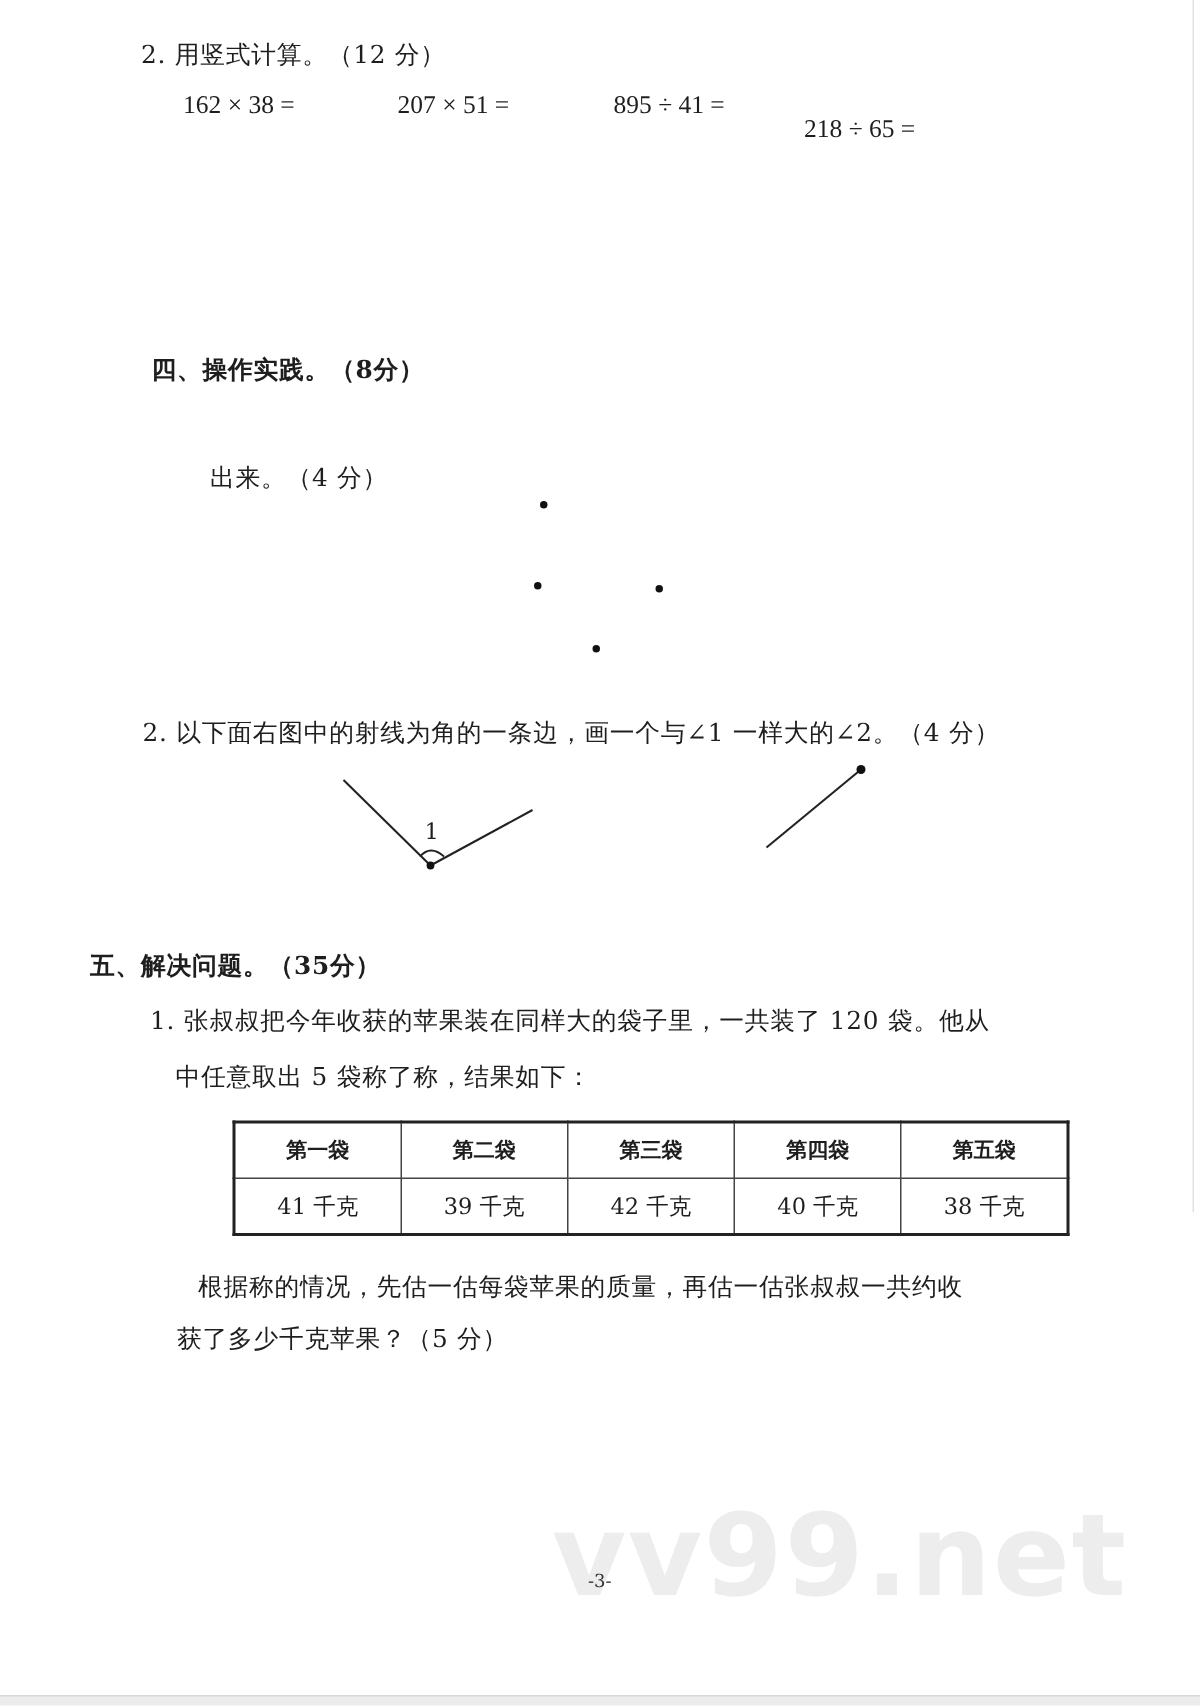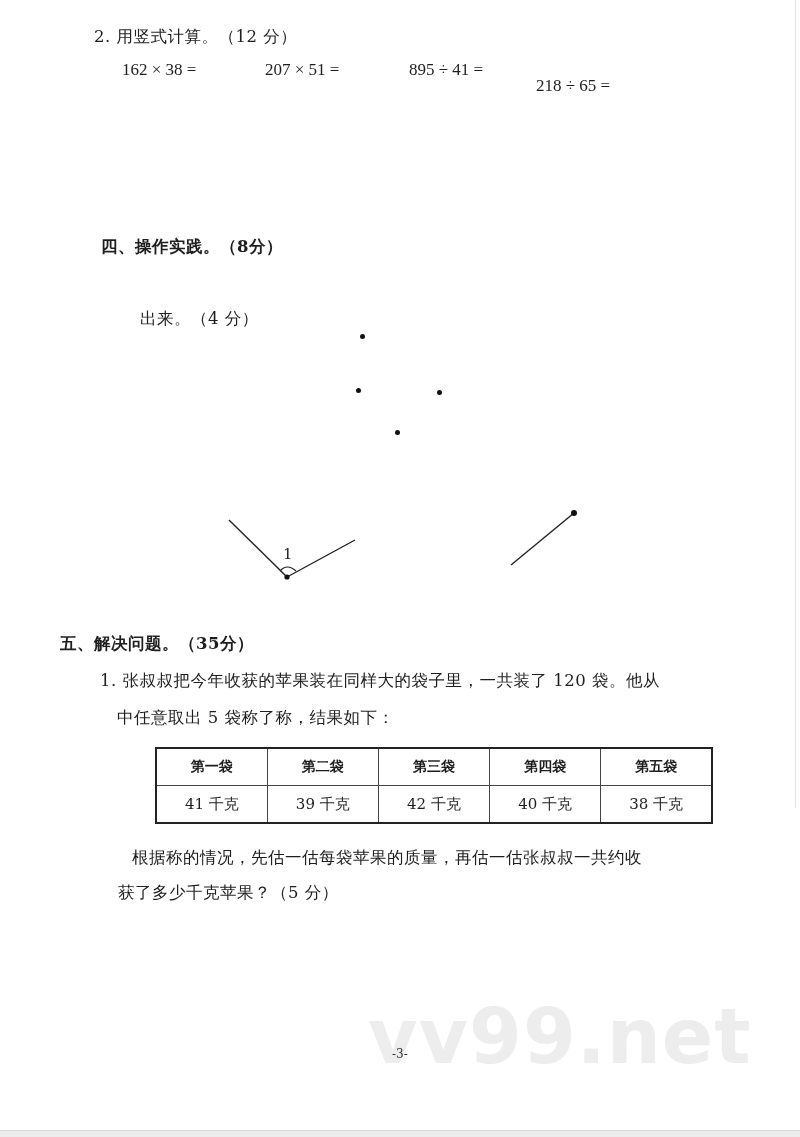--- a/index.html
+++ b/index.html
@@ -52,20 +52,21 @@
   <div class="abs sec" style="left:60px; top:236px;margin-left:41px;">四、操作实践。（8分）</div>
   <div class="abs q" style="left:117px; top:308px;margin-left:23px;">出来。（4 分）</div>
 
   <div>
     <div class="dot" style="left:360px; top:334px;"></div>
     <div class="dot" style="left:356px; top:388px;"></div>
     <div class="dot" style="left:437px; top:390px;"></div>
     <div class="dot" style="left:395px; top:430px;"></div>
   </div>
 
+  <div class="abs q" style="left:95px; top:478px;">2. 以下面右图中的射线为角的一条边，画一个与∠1 一样大的∠2。（4 分）</div>
 
   <svg class="abs" style="left:0; top:0;" width="800" height="620">
     <g>
       <line x1="229" y1="520" x2="287" y2="577" stroke="#222" stroke-width="1.4"></line>
       <line x1="287" y1="577" x2="355" y2="540" stroke="#222" stroke-width="1.4"></line>
       <path d="M280,571 Q287,563 296,571" fill="none" stroke="#222" stroke-width="1.2"></path>
       <circle cx="287" cy="577" r="2.6" fill="#111"></circle>
     </g>
     <g>
       <line x1="511" y1="565" x2="574" y2="513" stroke="#222" stroke-width="1.4"></line>

